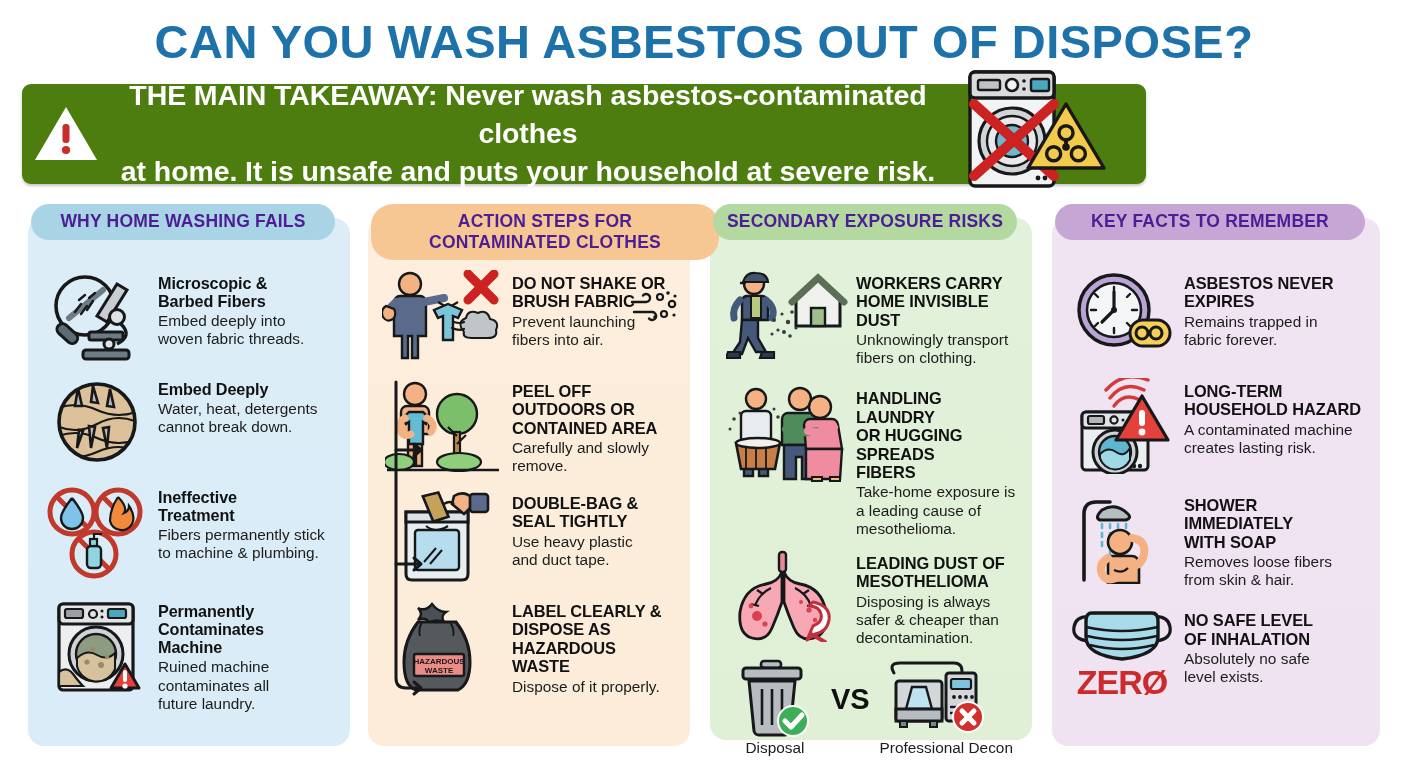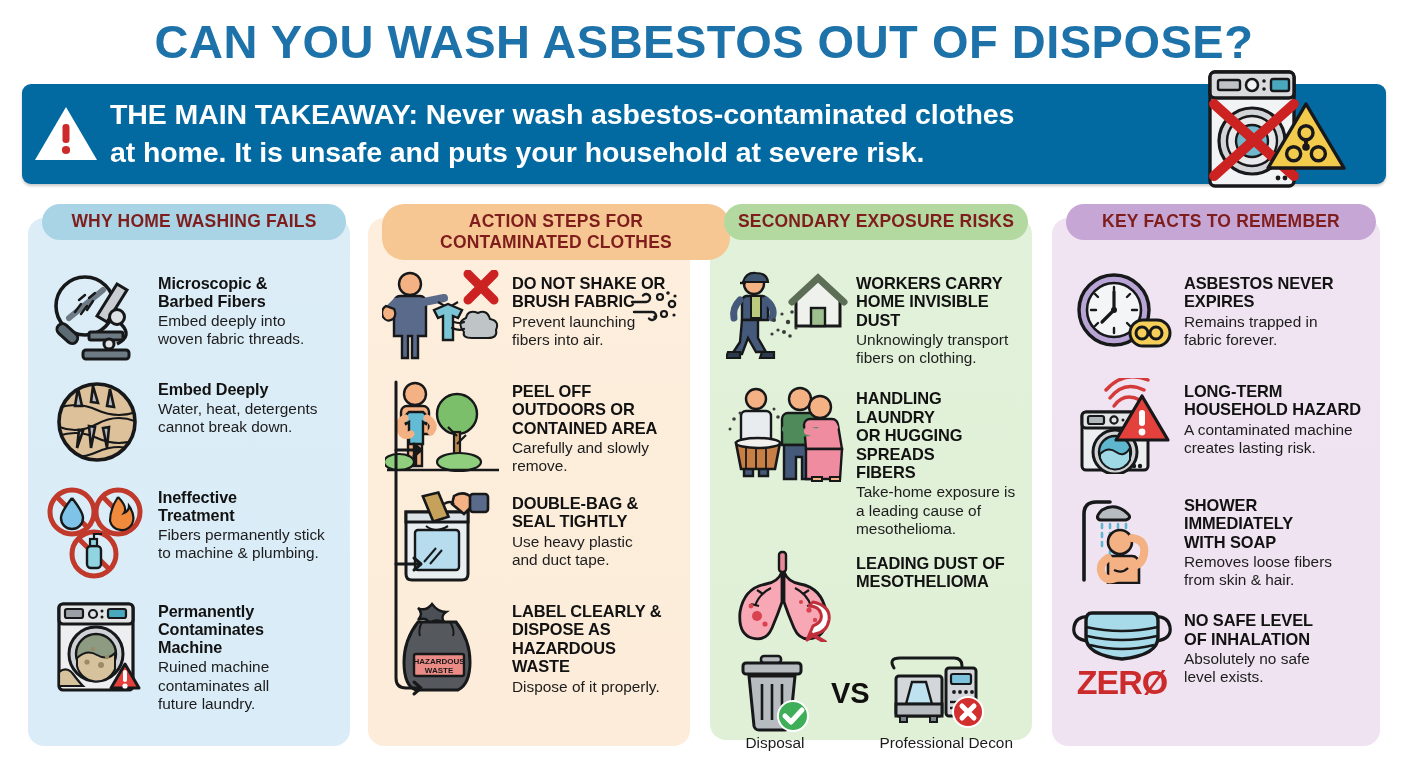--- a/index.html
+++ b/index.html
@@ -25,25 +25,25 @@
     letter-spacing: 0.5px;
     color: #1d72aa;
     font-family: "Liberation Sans", sans-serif;
     white-space: nowrap;
   }
 
   
   .banner {
     position: absolute;
     left: 22px; top: 84px;
-    width: 1364px; height: 100px;
-    background: #0369a1;
+    width: 1124px; height: 100px;
+    background: #4d7c0f;
     border-radius: 9px;
     box-shadow: 0 2px 3px rgba(0,0,0,.22);
-    display: flex; align-items: center;
+    display: flex; align-items: center; text-align: center;
   }
   .banner-warn {
     width: 88px; flex: 0 0 88px;
     display: flex; align-items: center; justify-content: center;
   }
   .banner-text {
     color: #ffffff;
     font-size: 28.5px;
     font-weight: 700;
     line-height: 1.33;
@@ -58,28 +58,28 @@
   }
 
   
   .col {
     position: absolute;
     top: 218px;
     border-radius: 16px;
   }
   .col-head {
     position: absolute;
-    top: -14px; left: 14px;
+    top: -14px; left: 3px;
     border-radius: 22px;
     padding: 7px 0 8px 0;
     text-align: center;
     font-weight: 800;
     font-size: 17.5px;
     letter-spacing: 0.2px;
-    color: #7f1d1d;
+    color: #4c1d95;
     line-height: 1.18;
     z-index: 3;
   }
   .col-body {
     padding: 52px 14px 12px 14px;
     height: 100%;
   }
 
   
   #col1 { left: 28px;   width: 322px; height: 528px; background: linear-gradient(180deg,#dcedf7 0%,#d9ecf7 100%); }
@@ -559,20 +559,23 @@
                 <circle cx="88" cy="70" r="2.2"></circle>
                 <circle cx="74" cy="52" r="2"></circle>
               </g>
             <path d="M86 52 q18 4 16 18 q-2 12 -14 14 l-8 6 l6 -14 q10 -4 8 -12 q-2 -8 -12 -8 Z" fill="#ffffff" stroke="#c0303c" stroke-width="3" stroke-linejoin="round"></path>
             <path d="M84 84 l14 8" stroke="#c0303c" stroke-width="4" stroke-linecap="round"></path>
           </svg>
         </div>
         <div class="item-txt">
           <div class="item-h caps" style="white-space:pre-line">LEADING DUST OF
 MESOTHELIOMA</div>
+          <div class="item-p" style="white-space:pre-line">Disposing is always
+safer &amp; cheaper than
+decontamination.</div>
         </div>
       </div>
 
       <div class="vs-row">
         <div class="vs-cell">
           <div>
             <svg width="92" height="78" viewBox="0 0 92 78">
               <rect x="32" y="2" width="20" height="7" rx="3" fill="#b7bcc0" stroke="#17181a" stroke-width="2.6"></rect>
               <rect x="14" y="9" width="58" height="11" rx="3" fill="#b7bcc0" stroke="#17181a" stroke-width="3"></rect>
               <path d="M20 22 h46 l-5 50 q-1 4 -5 4 H30 q-4 0 -5 -4 Z" fill="#b7bcc0" stroke="#17181a" stroke-width="3"></path>

